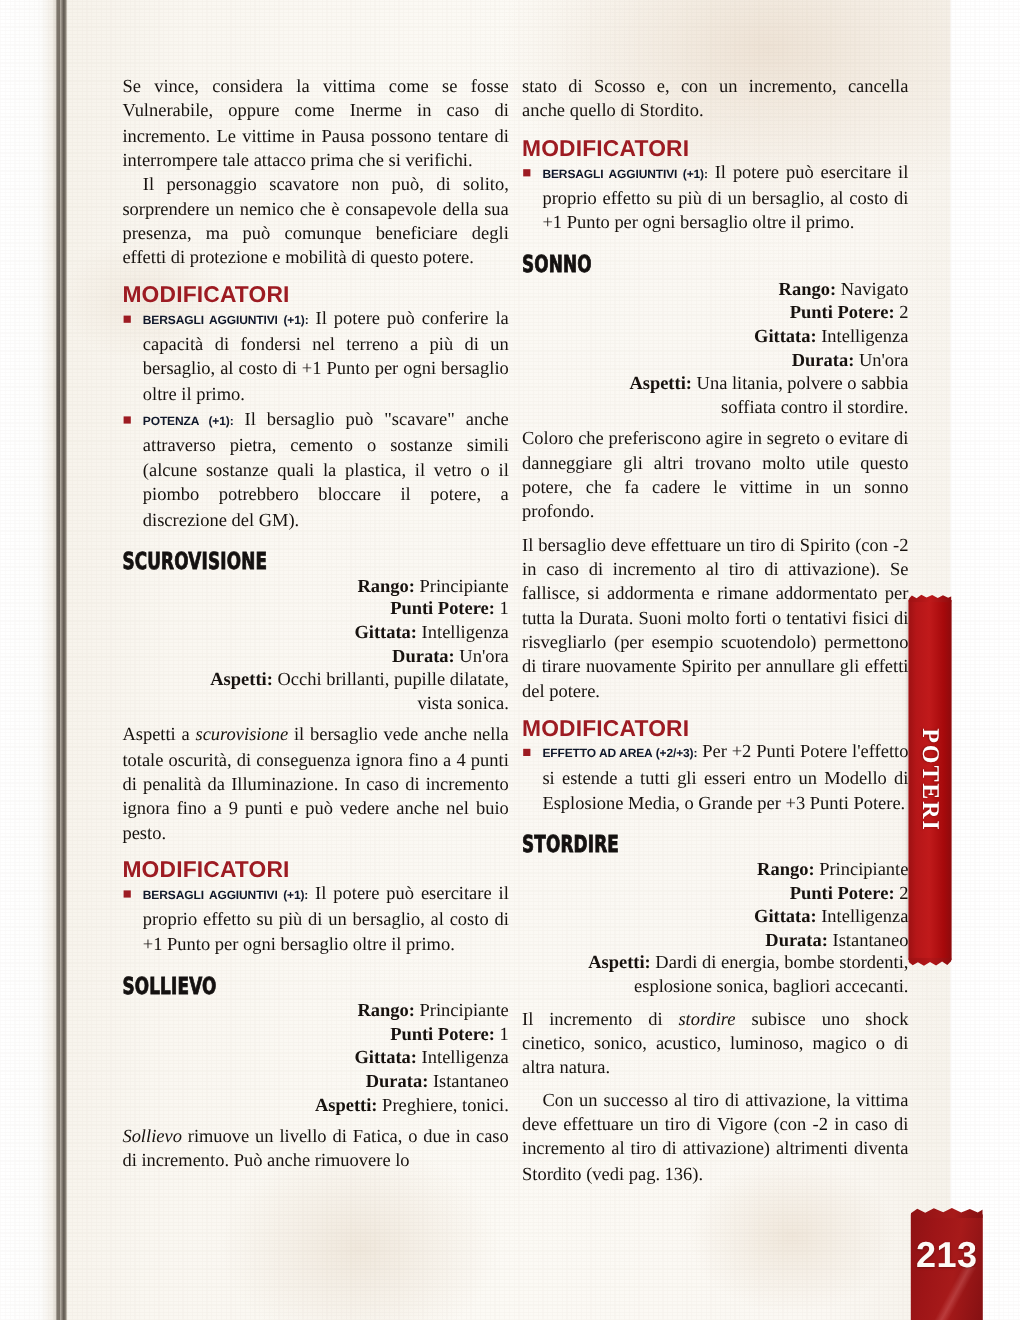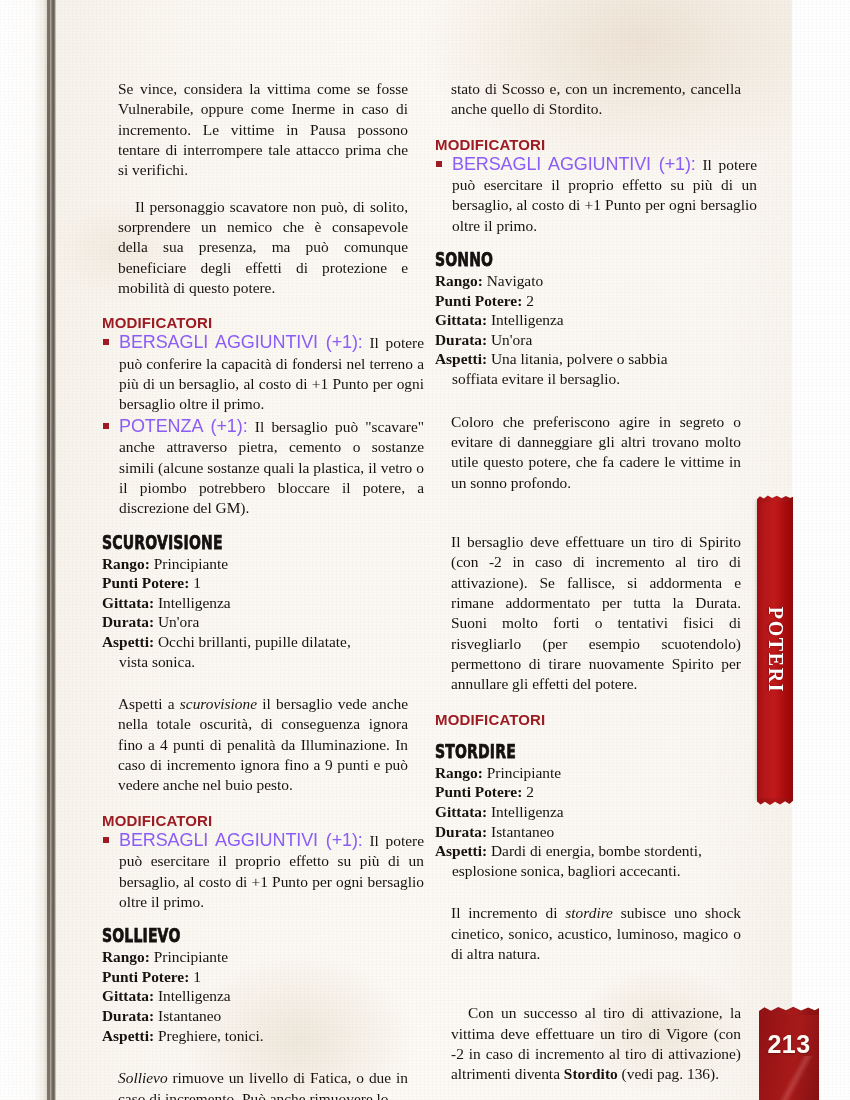--- a/index.html
+++ b/index.html
@@ -59,21 +59,21 @@
     color:#17120f;
     font-size:15.4px;
     line-height:20.35px;
     text-align:justify;
     text-justify:inter-word;
     hyphens:none;
   }
   #colL{left:102px;}
   #colR{left:435px;}
 
-  p{margin:16px;}
+  p{margin:0;}
   p.body{text-align:justify;}
   p.body + p.body{text-indent:17px;}
   p.cont{text-indent:0;font-family:Liberation Serif, serif;}
 
   
   h2.sect{
     margin:13px 0 1px 0;
     font-family:"DejaVu Sans", sans-serif;
     font-weight:700;
     font-size:19.5px;
@@ -83,60 +83,60 @@
     text-transform:uppercase;
     transform:scaleX(.72);
     transform-origin:left center;
     width:139%;
     text-align:left;
     -webkit-text-stroke:.75px #141110;
   }
 
   
   .stat{
-    text-align:left;
+    text-align:right;
     line-height:19.6px;
     font-size:15.4px;
   }
   .stat b{font-weight:700;}
   .stat .wrap{display:block;padding-left:17px;}
 
   
   h3.mod{
     margin:12px 0 1px 0;
     font-family:"Liberation Sans", sans-serif;
     font-weight:700;
-    font-size:15px;
+    font-size:19px;
     letter-spacing:.15px;
     line-height:17px;
     color:#9d1b22;
     text-transform:uppercase;
     text-align:left;
   }
   ul.mods{margin:0;padding:0;list-style:none;}
   ul.mods li{
     position:relative;
     padding-left:17px;
     margin-bottom:1px;
     text-align:justify;
     line-height:20.35px;
   }
   ul.mods li .sq{
     position:absolute;left:1px;top:7px;
     width:6px;height:6px;background:#9d1b22;
   }
   ul.mods li .nm{
     font-family:"Liberation Sans", sans-serif;
-    font-weight:400;
-    font-size:18px;
+    font-weight:700;
+    font-size:10px;
     letter-spacing:-.1px;
-    color:#8b5cf6;
+    color:#0f172a;
   }
   em{font-style:italic;}
-  b{font-weight:700;}
+  b{font-weight:400;}
 
   .spacer-s{height:7px;}
 
   
   #tab{
     position:absolute;
     left:757px;top:500px;
     width:36px;height:300px;
     background:linear-gradient(90deg,#9c1113 0%,#b51618 18%,#c01a1b 48%,#a6090b 82%,#8d0b0d 100%);
     box-shadow:-1px 0 3px rgba(0,0,0,.18);
@@ -174,21 +174,21 @@
     position:absolute;left:0;top:-6px;width:60px;height:9px;
     background:linear-gradient(100deg,#8e1214,#a71a1a 60%,#841012);
     clip-path:polygon(0 55%,9% 14%,20% 52%,32% 10%,45% 46%,57% 8%,70% 50%,82% 16%,93% 48%,100% 22%,100% 100%,0 100%);
   }
   #pagenum .n{
     position:absolute;left:0;top:18px;width:60px;
     text-align:center;
     color:#fdfaf6;
     font-family:"Liberation Sans", sans-serif;
     font-weight:700;
-    font-size:25px;
+    font-size:30px;
     letter-spacing:.4px;
     text-shadow:0 1px 2px rgba(0,0,0,.3);
   }
   
   #pagenum .crease{
     position:absolute;left:-2px;top:44px;width:70px;height:60px;
     background:linear-gradient(118deg, rgba(255,255,255,0) 44%, rgba(255,180,180,.22) 50%, rgba(255,255,255,0) 56%);
   }
 </style>
 </head>
@@ -259,28 +259,33 @@
         <span class="sq"></span><span class="nm">BERSAGLI AGGIUNTIVI (+1):</span><span> Il potere può esercitare il proprio effetto su più di un bersaglio, al costo di +1 Punto per ogni bersaglio oltre il primo.</span>
       </li>
     </ul>
 
     <h2 class="sect">SONNO</h2>
     <div>
       <div class="stat"><b>Rango:</b><span> Navigato</span></div>
       <div class="stat"><b>Punti Potere:</b><span> 2</span></div>
       <div class="stat"><b>Gittata:</b><span> Intelligenza</span></div>
       <div class="stat"><b>Durata:</b><span> Un'ora</span></div>
-      <div class="stat"><b>Aspetti:</b><span> Una litania, polvere o sabbia</span><span class="wrap">soffiata evitare il bersaglio.</span></div>
+      <div class="stat"><b>Aspetti:</b><span> Una litania, polvere o sabbia</span><span class="wrap">soffiata contro il stordire.</span></div>
     </div>
     <div class="spacer-s"></div>
     <p class="body cont">Coloro che preferiscono agire in segreto o evitare di danneggiare gli altri trovano molto utile questo potere, che fa cadere le vittime in un sonno profondo.</p>
     <div class="spacer-s"></div>
     <p class="body cont">Il bersaglio deve effettuare un tiro di Spirito (con -2 in caso di incremento al tiro di attivazione). Se fallisce, si addormenta e rimane addormentato per tutta la Durata. Suoni molto forti o tentativi fisici di risvegliarlo (per esempio scuotendolo) permettono di tirare nuovamente Spirito per annullare gli effetti del potere.</p>
 
     <h3 class="mod">MODIFICATORI</h3>
+    <ul class="mods">
+      <li>
+        <span class="sq"></span><span class="nm">EFFETTO AD AREA (+2/+3):</span><span> Per +2 Punti Potere l'effetto si estende a tutti gli esseri entro un Modello di Esplosione Media, o Grande per +3 Punti Potere.</span>
+      </li>
+    </ul>
 
     <h2 class="sect">STORDIRE</h2>
     <div>
       <div class="stat"><b>Rango:</b><span> Principiante</span></div>
       <div class="stat"><b>Punti Potere:</b><span> 2</span></div>
       <div class="stat"><b>Gittata:</b><span> Intelligenza</span></div>
       <div class="stat"><b>Durata:</b><span> Istantaneo</span></div>
       <div class="stat"><b>Aspetti:</b><span> Dardi di energia, bombe stordenti,</span><span class="wrap">esplosione sonica, bagliori accecanti.</span></div>
     </div>
     <div class="spacer-s"></div>

